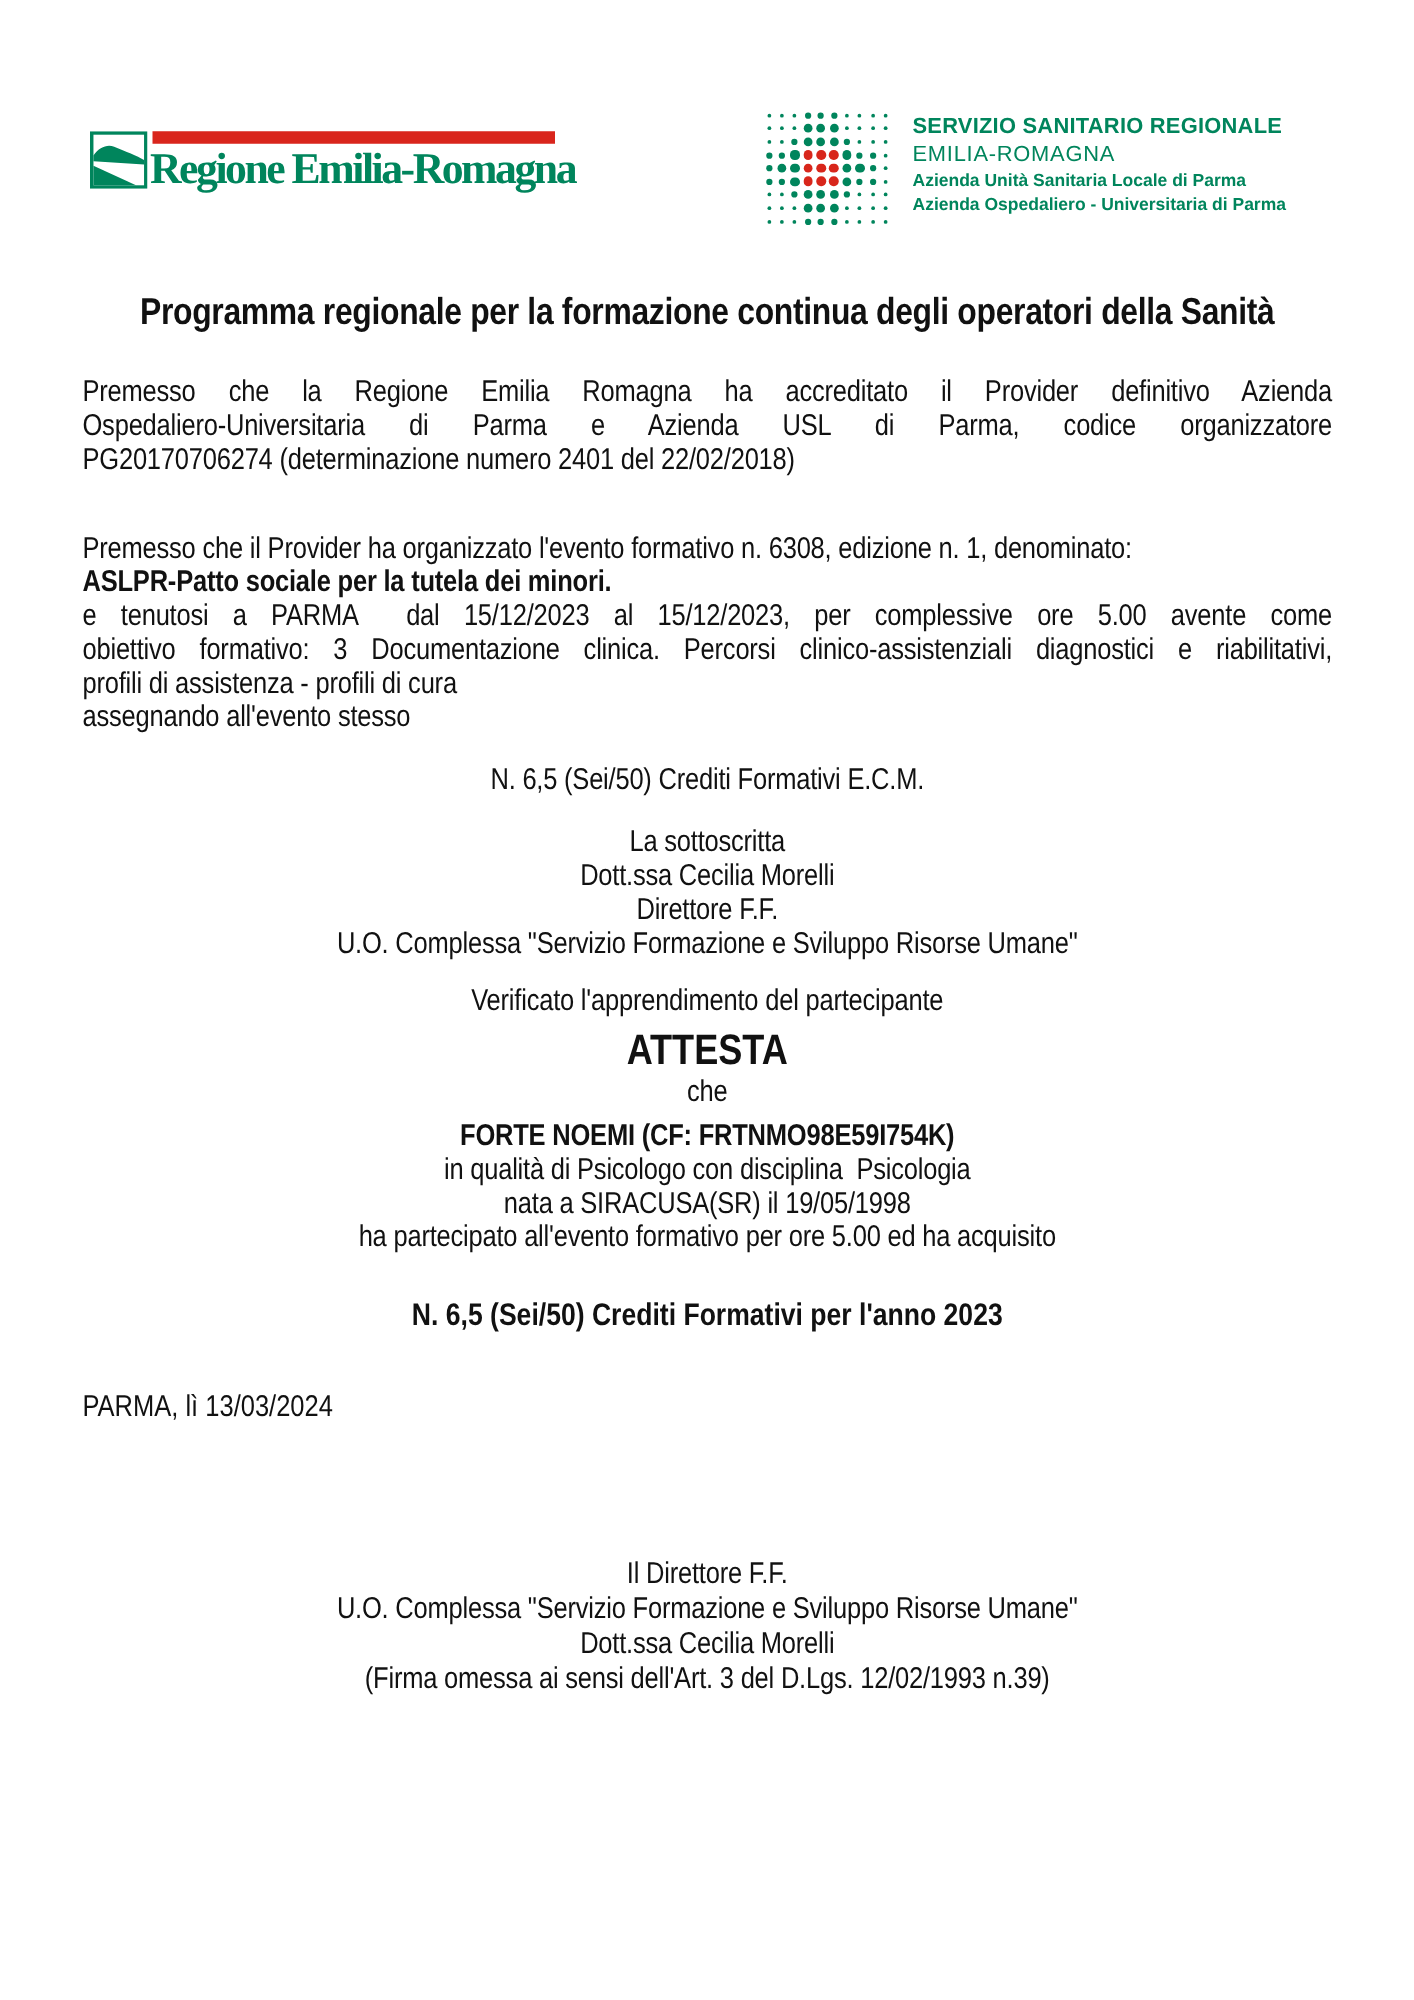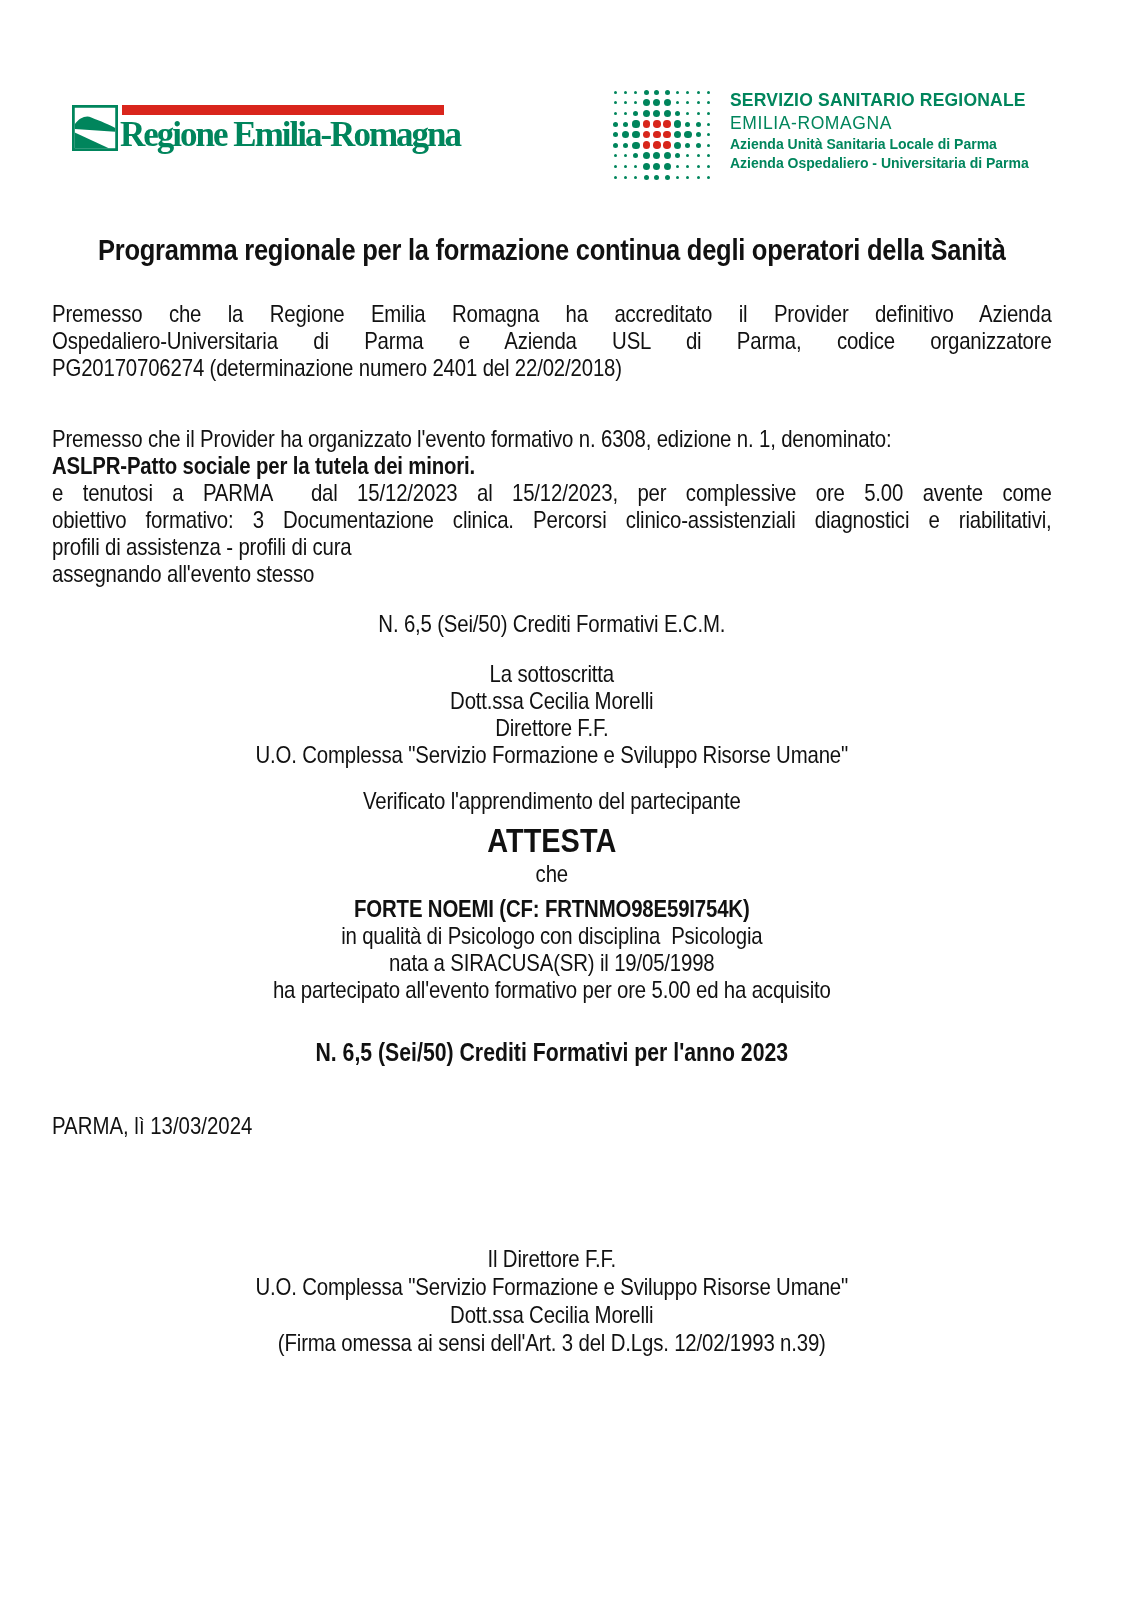--- a/index.html
+++ b/index.html
@@ -29,21 +29,21 @@
   .dot{border-radius:50%;background:var(--green);}
   .dot-sm{width:3px;height:3px;}
   .dot-md{width:5px;height:5px;}
   .dot-lg{width:7.2px;height:7.2px;}
   .dot-red{width:7.6px;height:7.6px;background:var(--dotred);}
   .ssr-text{position:absolute;left:120px;top:4px;width:420px;color:var(--green);}
   .ssr-l1{font-size:17.5px;font-weight:bold;letter-spacing:.2px;line-height:23px;}
   .ssr-l2{font-size:17.5px;font-weight:normal;letter-spacing:.6px;line-height:23px;}
   .ssr-l3,.ssr-l4{font-size:14px;font-weight:bold;line-height:19px;}
   
-  .content{position:absolute;left:52px;top:187px;width:1000px;}
+  .content{position:absolute;left:66px;top:187px;width:1000px;}
   .narrow{width:1176px;transform:scaleX(0.85);transform-origin:0 0;}
   .doc-title{margin-top:45px;text-align:center;font-weight:bold;font-size:30px;line-height:36px;letter-spacing:-.3px;}
   .para{font-size:24px;line-height:27px;letter-spacing:-.2px;}
   .para1{margin-top:32px;}
   .para2{margin-top:44px;}
   .pline{min-height:27px;}
   .pline.bold{font-weight:bold;}
   .pline.jstretch{text-align:justify;text-align-last:justify;}
   .cline{text-align:center;font-size:24px;line-height:27px;letter-spacing:-.2px;}
   .ecm{margin-top:23px;}

